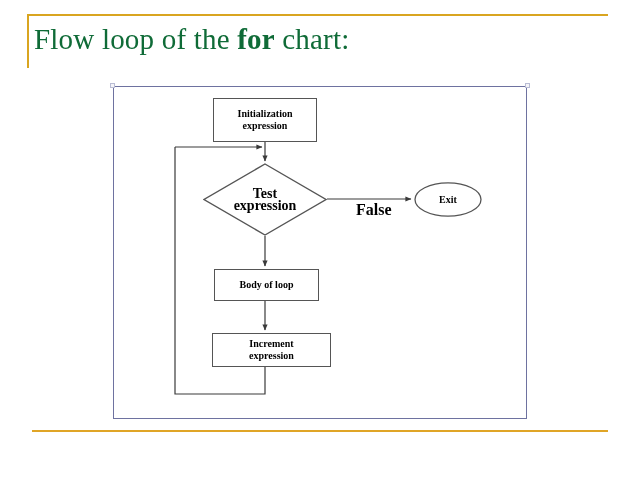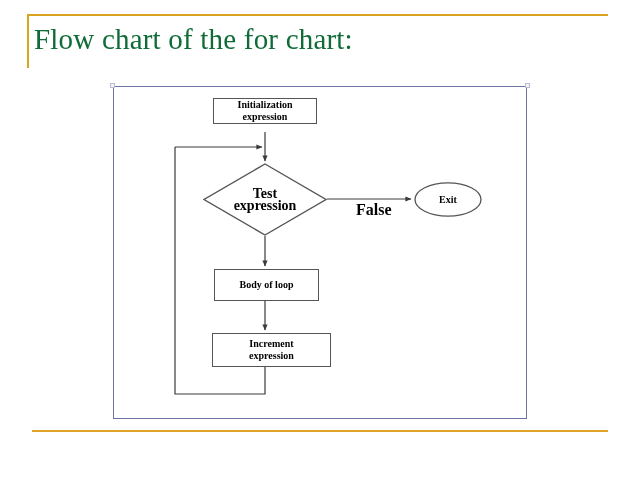--- a/index.html
+++ b/index.html
@@ -48,21 +48,21 @@
     left: 34px;
     top: 21px;
     font-family: "Liberation Serif", serif;
     font-size: 29px;
     line-height: 36px;
     color: #0f6b37;
     white-space: nowrap;
     letter-spacing: 0.2px;
   }
   #slide-title .bold-kw {
-    font-weight: normal;
+    font-weight: bold;
     text-align: center;
   }
 
   
   #chart-frame {
     position: absolute;
     left: 113px;
     top: 86px;
     width: 414px;
     height: 333px;
@@ -109,21 +109,21 @@
     background: #ffffff;
   }
   .node.rect {
     border: 1.2px solid #555555;
   }
 
   #node-init {
     left: 213px;
     top: 98px;
     width: 104px;
-    height: 26px;
+    height: 44px;
   }
   #node-body {
     left: 214px;
     top: 269px;
     width: 105px;
     height: 32px;
   }
   #node-increment {
     left: 212px;
     top: 333px;
@@ -198,21 +198,21 @@
 </style>
 </head>
 <body>
 
 <div id="slide">
 
   <div class="rule-top"></div>
   <div class="rule-left"></div>
   <div class="rule-bottom"></div>
 
-  <div id="slide-title"><span>Flow chart of the </span><span class="bold-kw">for</span><span> chart:</span></div>
+  <div id="slide-title"><span>Flow loop of the </span><span class="bold-kw">for</span><span> chart:</span></div>
 
   <div id="chart-frame">
     <span class="handle-tl"></span>
     <span class="handle-tr"></span>
   </div>
 
   <svg id="connectors" viewBox="0 0 638 478" xmlns="http://www.w3.org/2000/svg">
     <defs>
       <marker id="arrow" markerWidth="7" markerHeight="7" refX="5.6" refY="2.6" orient="auto" markerUnits="userSpaceOnUse">
         <path d="M0,0 L6,2.6 L0,5.2 z" fill="#3a3a3a"></path>

